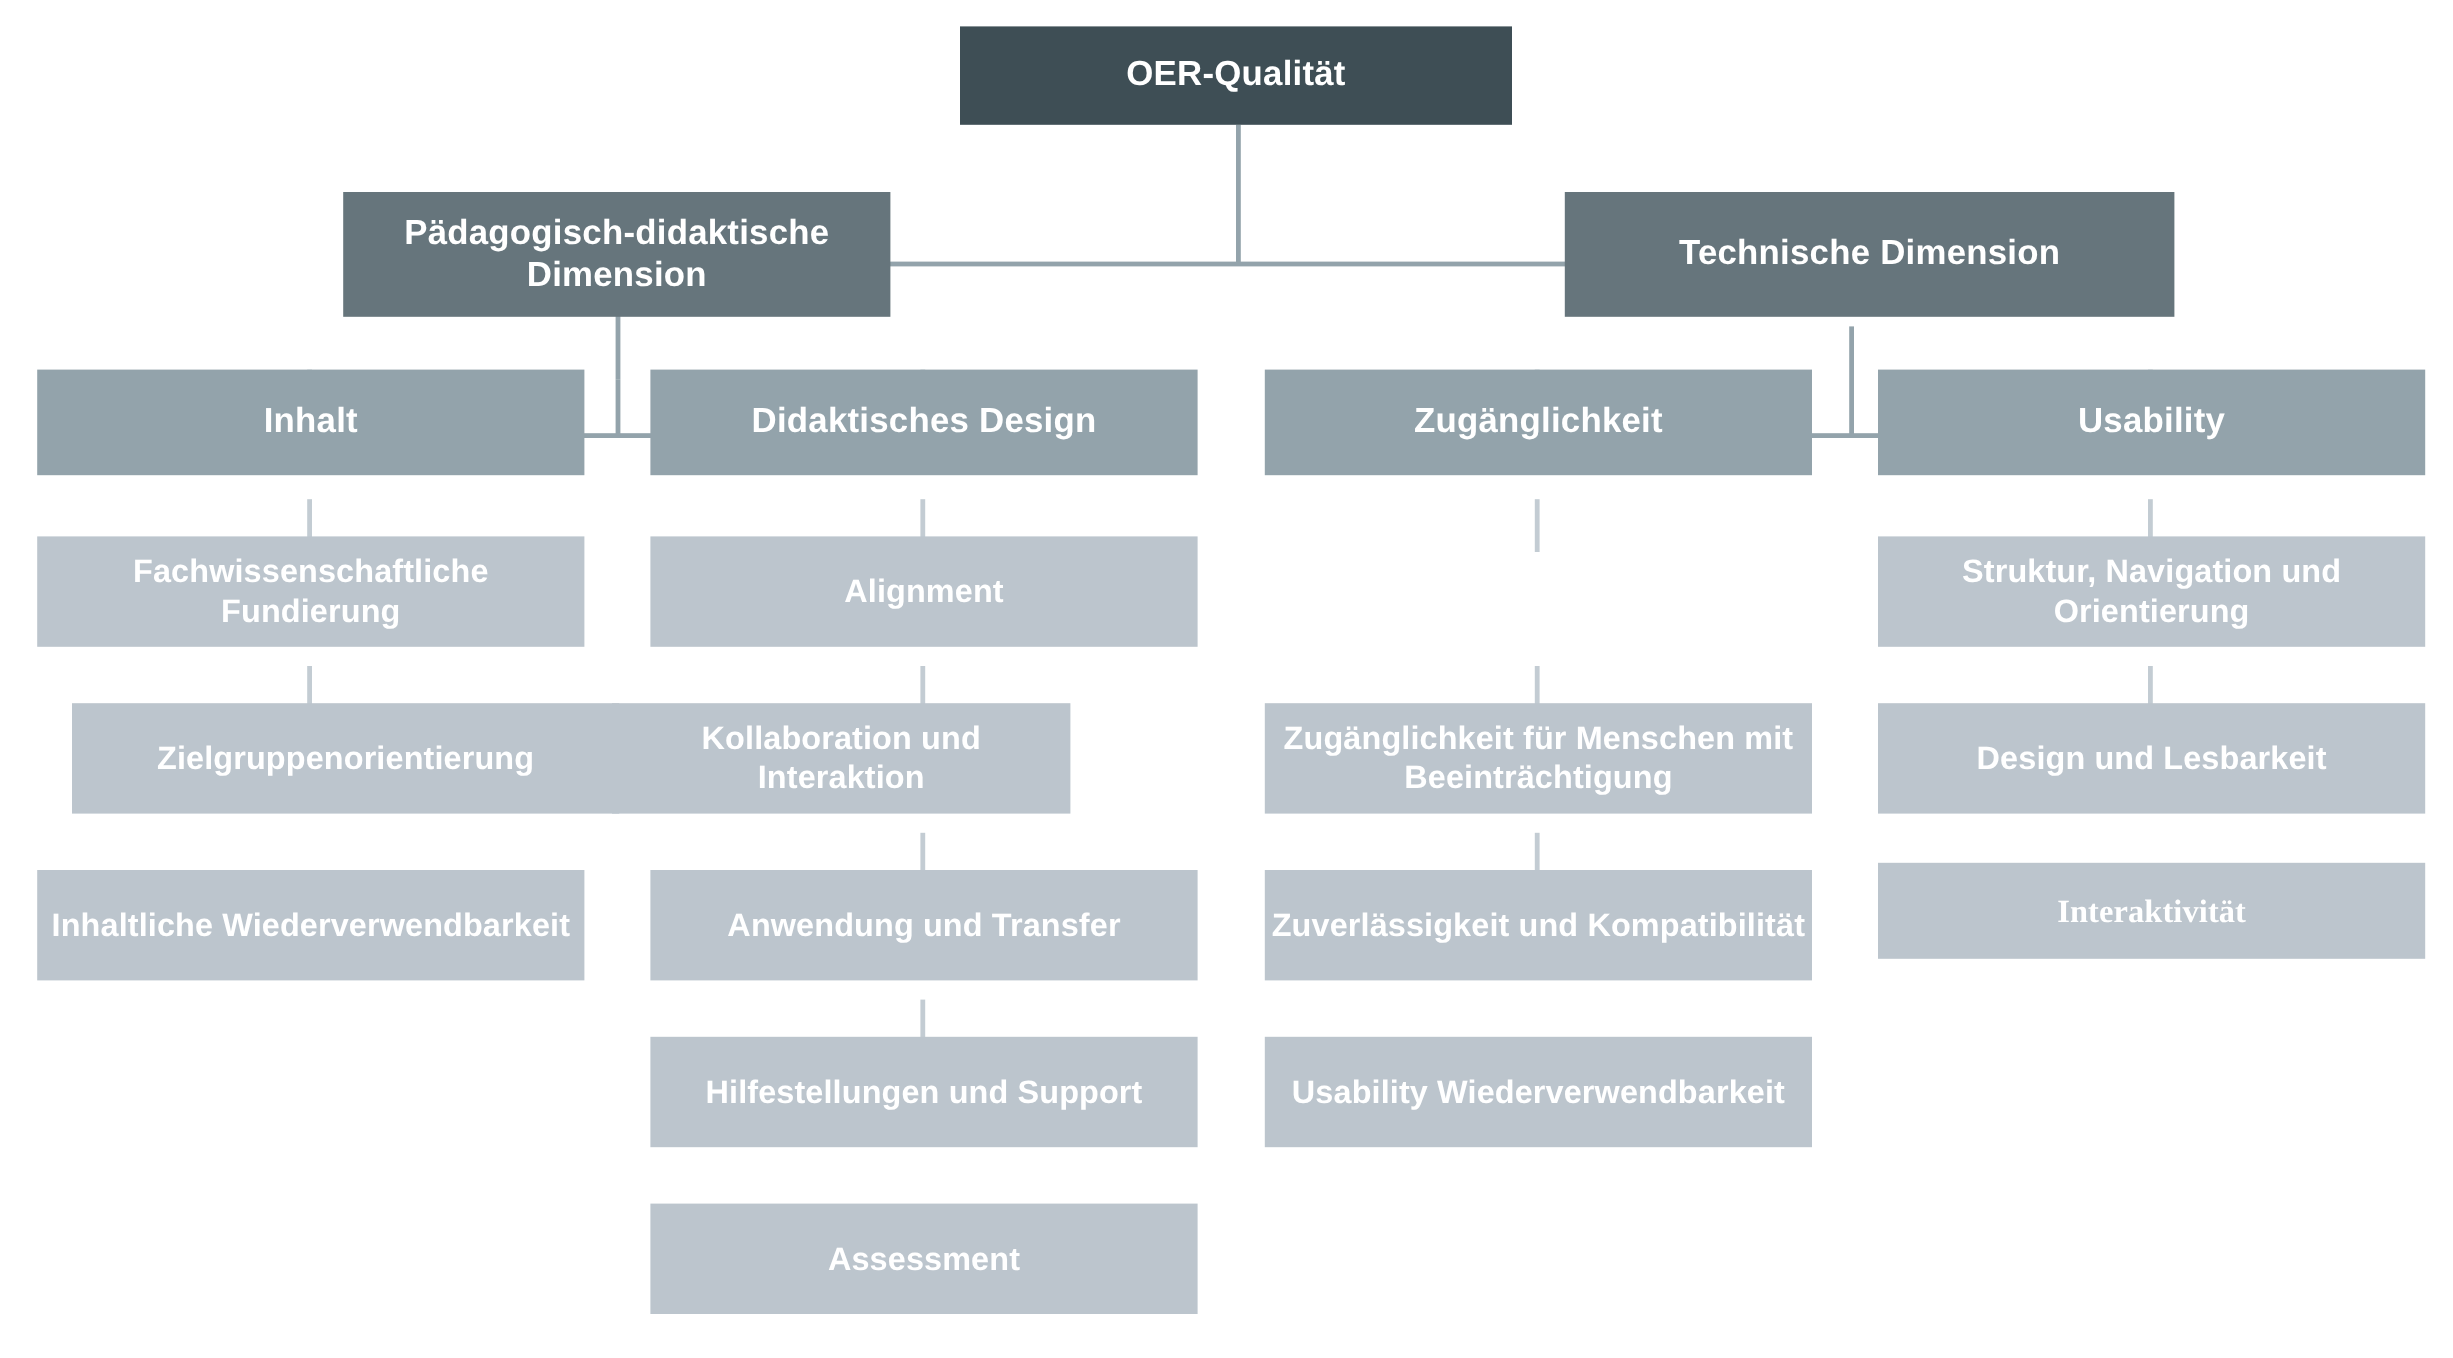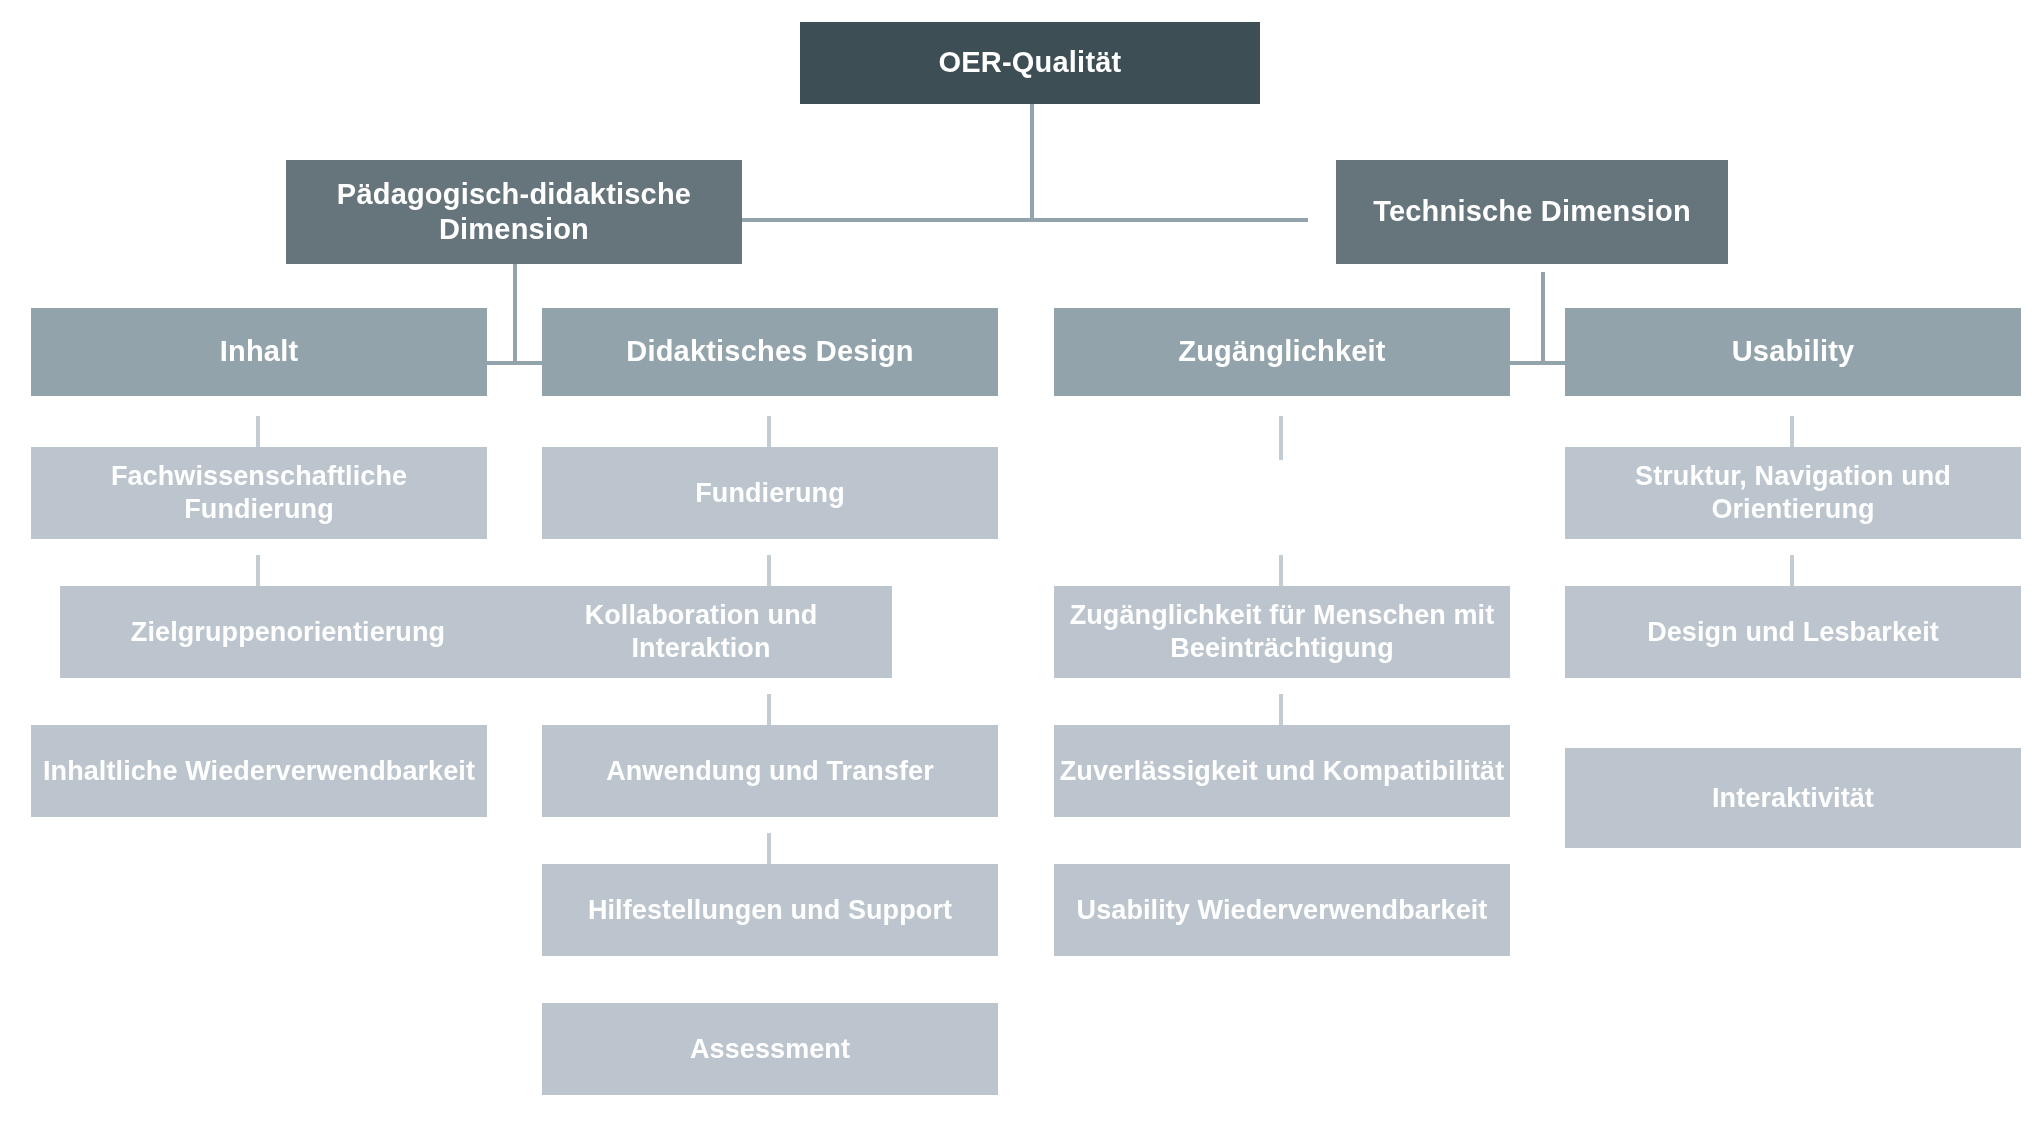--- a/index.html
+++ b/index.html
@@ -73,52 +73,52 @@
   <div class="conn v light" style="left:1279px; top:694px; height:45px;"></div>
 
   <div class="conn v light" style="left:1790px; top:308px; height:45px;"></div>
   <div class="conn v light" style="left:1790px; top:416px; height:44px;"></div>
   <div class="conn v light" style="left:1790px; top:555px; height:45px;"></div>
 
   <div class="node lvl0" style="left:800px; top:22px; width:460px; height:82px;">OER-Qualität</div>
 
   <div class="node lvl1" style="left:286px; top:160px; width:456px; height:104px;">Pädagogisch-didaktische Dimension</div>
 
-  <div class="node lvl1" style="left:1304px; top:160px; width:392px; height:104px;margin-left:32px;">Technische Dimension</div>
+  <div class="node lvl1" style="left:1304px; top:160px; width:508px; height:104px;">Technische Dimension</div>
 
   <div class="node lvl2" style="left:31px; top:308px; width:456px; height:88px;text-align:center;">Inhalt</div>
 
   <div class="node lvl2" style="left:542px; top:308px; width:456px; height:88px;">Didaktisches Design</div>
 
   <div class="node lvl2" style="left:1054px; top:308px; width:456px; height:88px;">Zugänglichkeit</div>
 
   <div class="node lvl2" style="left:1565px; top:308px; width:456px; height:88px;">Usability</div>
 
   <div class="node lvl3" style="left:31px; top:447px; width:456px; height:92px;">Fachwissenschaftliche Fundierung</div>
 
   <div class="node lvl3" style="left:31px; top:586px; width:456px; height:92px;margin-left:29px;">Zielgruppenorientierung</div>
 
   <div class="node lvl3" style="left:31px; top:725px; width:456px; height:92px;">Inhaltliche Wiederverwendbarkeit</div>
 
-  <div class="node lvl3" style="left:542px; top:447px; width:456px; height:92px;">Fundierung</div>
+  <div class="node lvl3" style="left:542px; top:447px; width:456px; height:92px;">Alignment</div>
 
   <div class="node lvl3" style="left:510px; top:586px; width:382px; height:92px;text-align:center;">Kollaboration und Interaktion</div>
 
   <div class="node lvl3" style="left:542px; top:725px; width:456px; height:92px;">Anwendung und Transfer</div>
 
   <div class="node lvl3" style="left:542px; top:864px; width:456px; height:92px;">Hilfestellungen und Support</div>
 
   <div class="node lvl3" style="left:542px; top:1003px; width:456px; height:92px;">Assessment</div>
 
 
   <div class="node lvl3" style="left:1054px; top:586px; width:456px; height:92px;">Zugänglichkeit für Menschen mit Beeinträchtigung</div>
 
   <div class="node lvl3" style="left:1054px; top:725px; width:456px; height:92px;">Zuverlässigkeit und Kompatibilität</div>
 
   <div class="node lvl3" style="left:1054px; top:864px; width:456px; height:92px;">Usability Wiederverwendbarkeit</div>
 
   <div class="node lvl3" style="left:1565px; top:447px; width:456px; height:92px;">Struktur, Navigation und Orientierung</div>
 
   <div class="node lvl3" style="left:1565px; top:586px; width:456px; height:92px;">Design und Lesbarkeit</div>
 
-  <div class="node lvl3" style="left:1565px; top:748px; width:456px; height:100px;">Interaktivität</div>
+  <div class="node lvl3" style="left:1565px; top:719px; width:456px; height:80px;font-family:Liberation Serif, serif;">Interaktivität</div>
 
 </div>
 
 </body></html>

